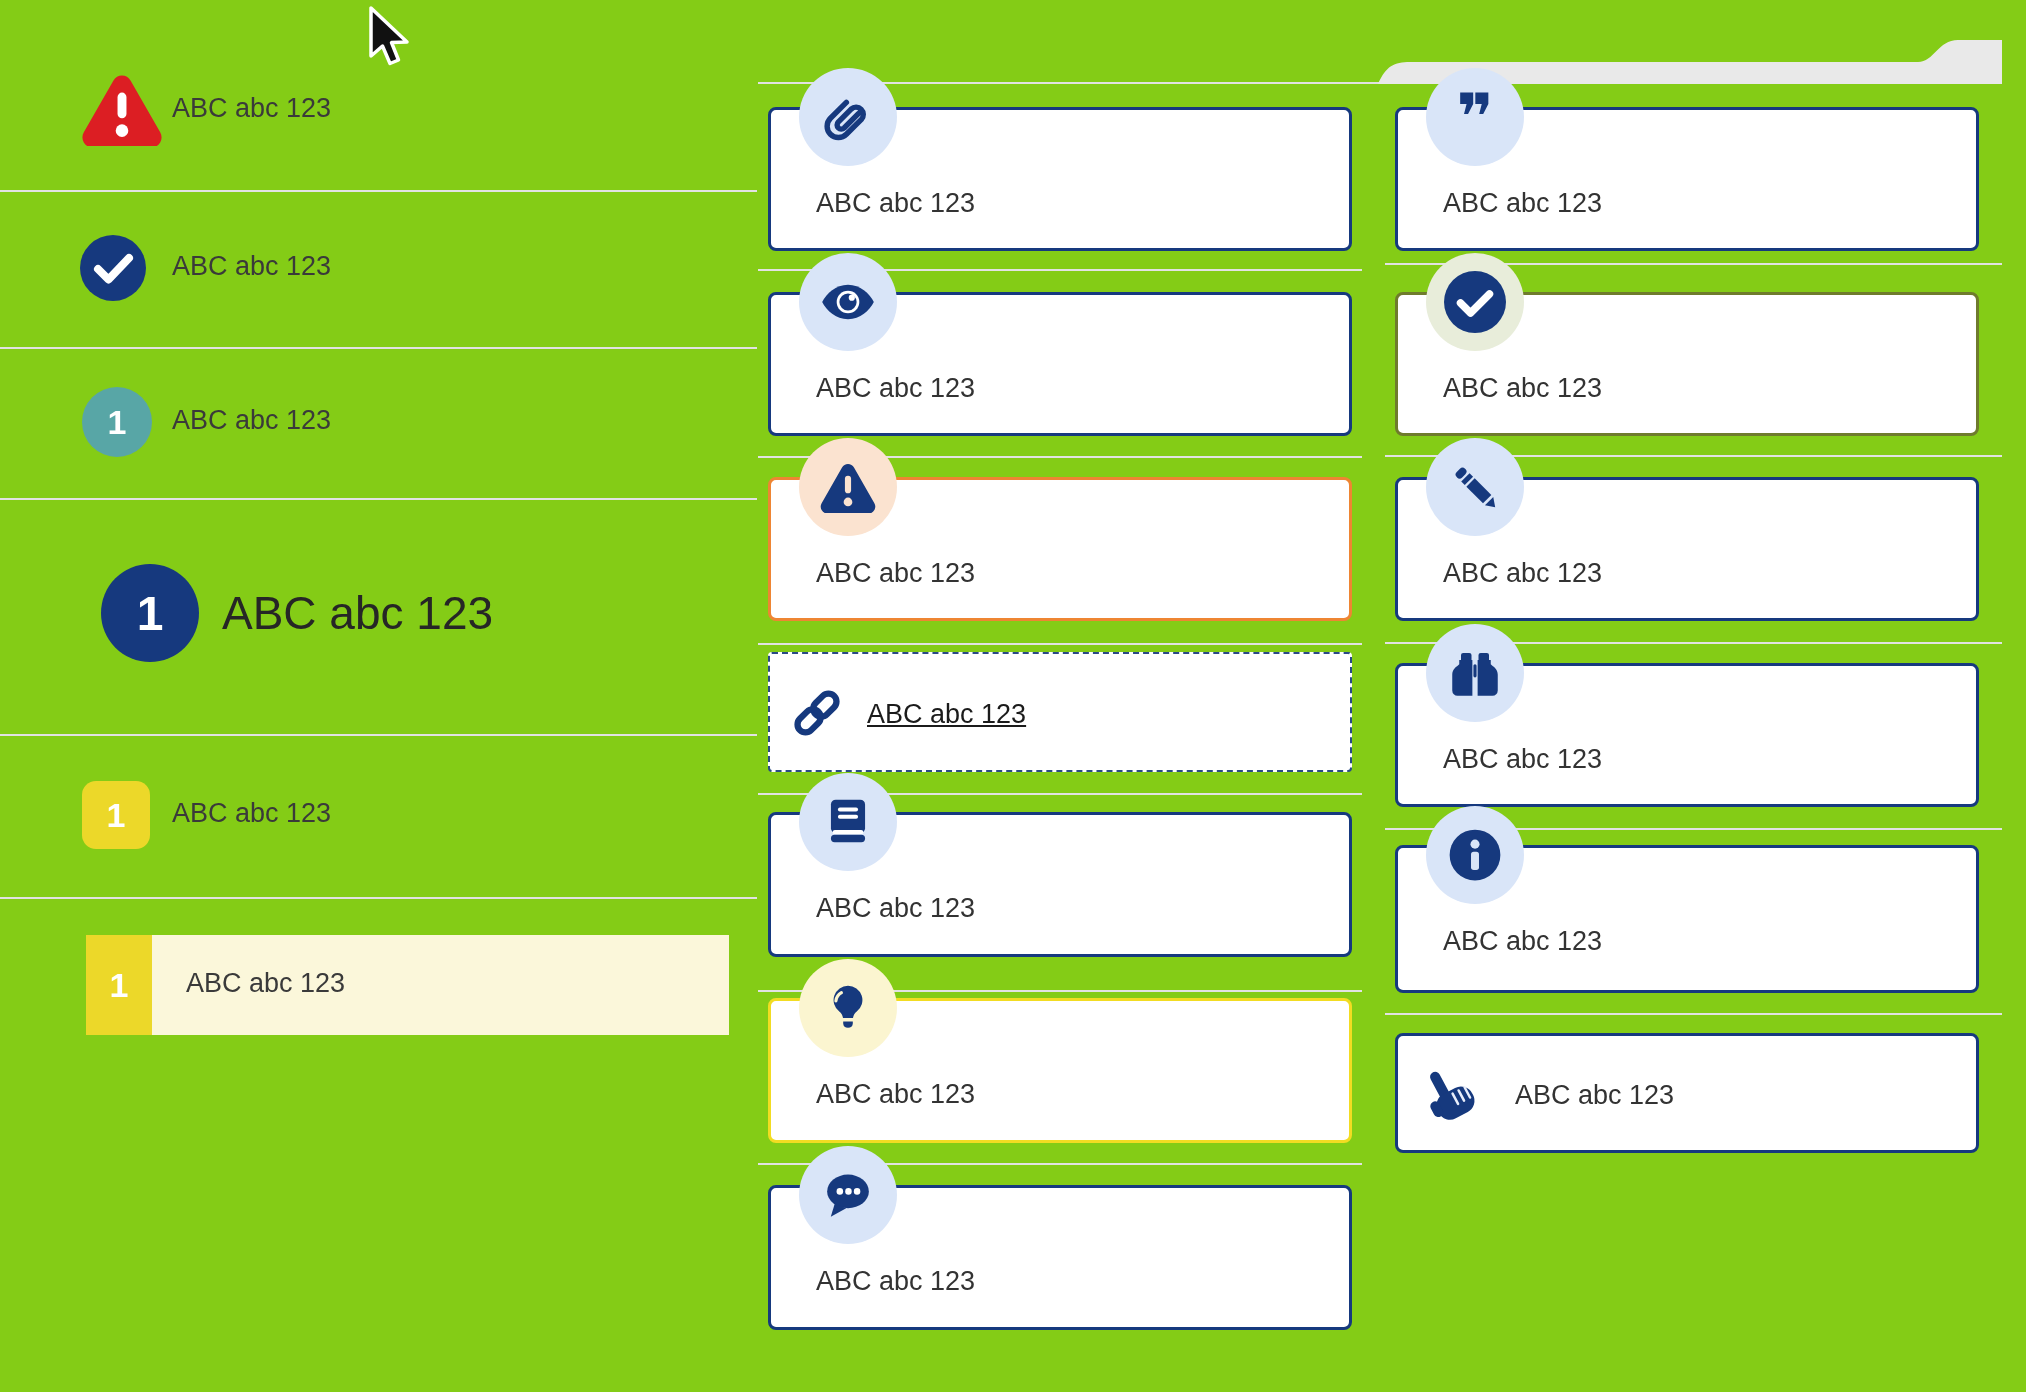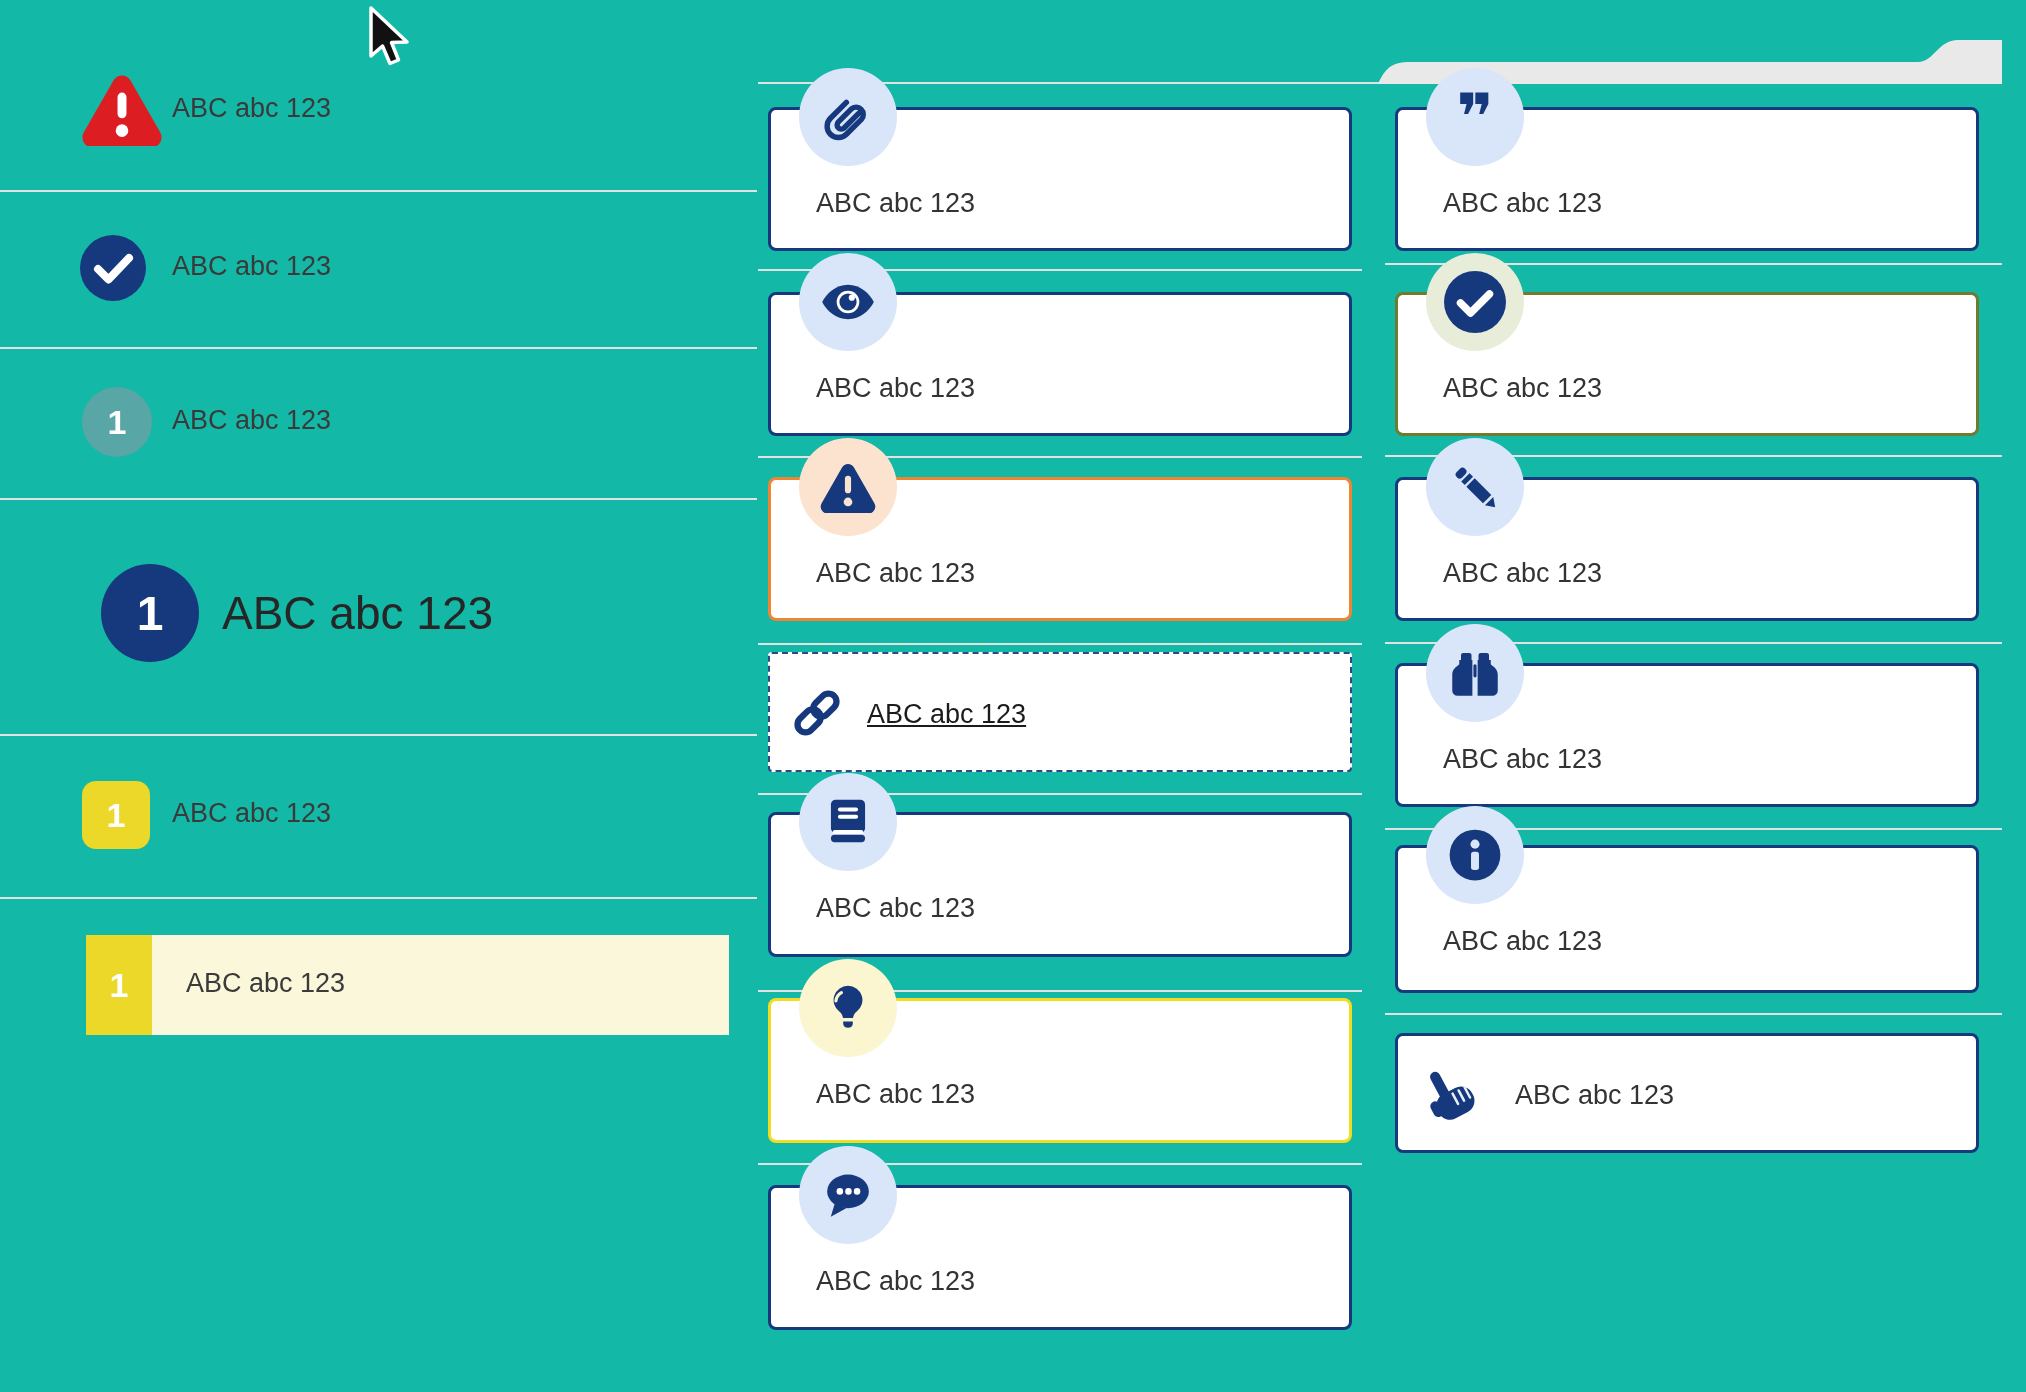--- a/index.html
+++ b/index.html
@@ -1,17 +1,17 @@
 <!DOCTYPE html>
 <html><head>
 <meta charset="utf-8">
 <style>
   html,body{margin:0;padding:0;background:#fff;}
   .canvas{
-    position:relative;width:2026px;height:1392px;background:#14b8a6;
+    position:relative;width:2026px;height:1392px;background:#84cc16;
     font-family:"Liberation Sans","DejaVu Sans",sans-serif;overflow:hidden;
   }
   .hr{position:absolute;height:2px;background:#e2e2e2;}
   
   .row-label{position:absolute;font-size:27px;color:#3a3a3a;white-space:nowrap;}
   .num-badge{position:absolute;display:flex;align-items:center;justify-content:center;
     color:#fff;font-weight:bold;}
   .teal-circle{width:70px;height:70px;border-radius:50%;background:#58a6a6;font-size:34px;}
   .navy-circle-big{width:98px;height:98px;border-radius:50%;background:#16397e;font-size:48px;}
   .yellow-square{width:68px;height:68px;border-radius:14px;background:#ecd829;font-size:34px;}

